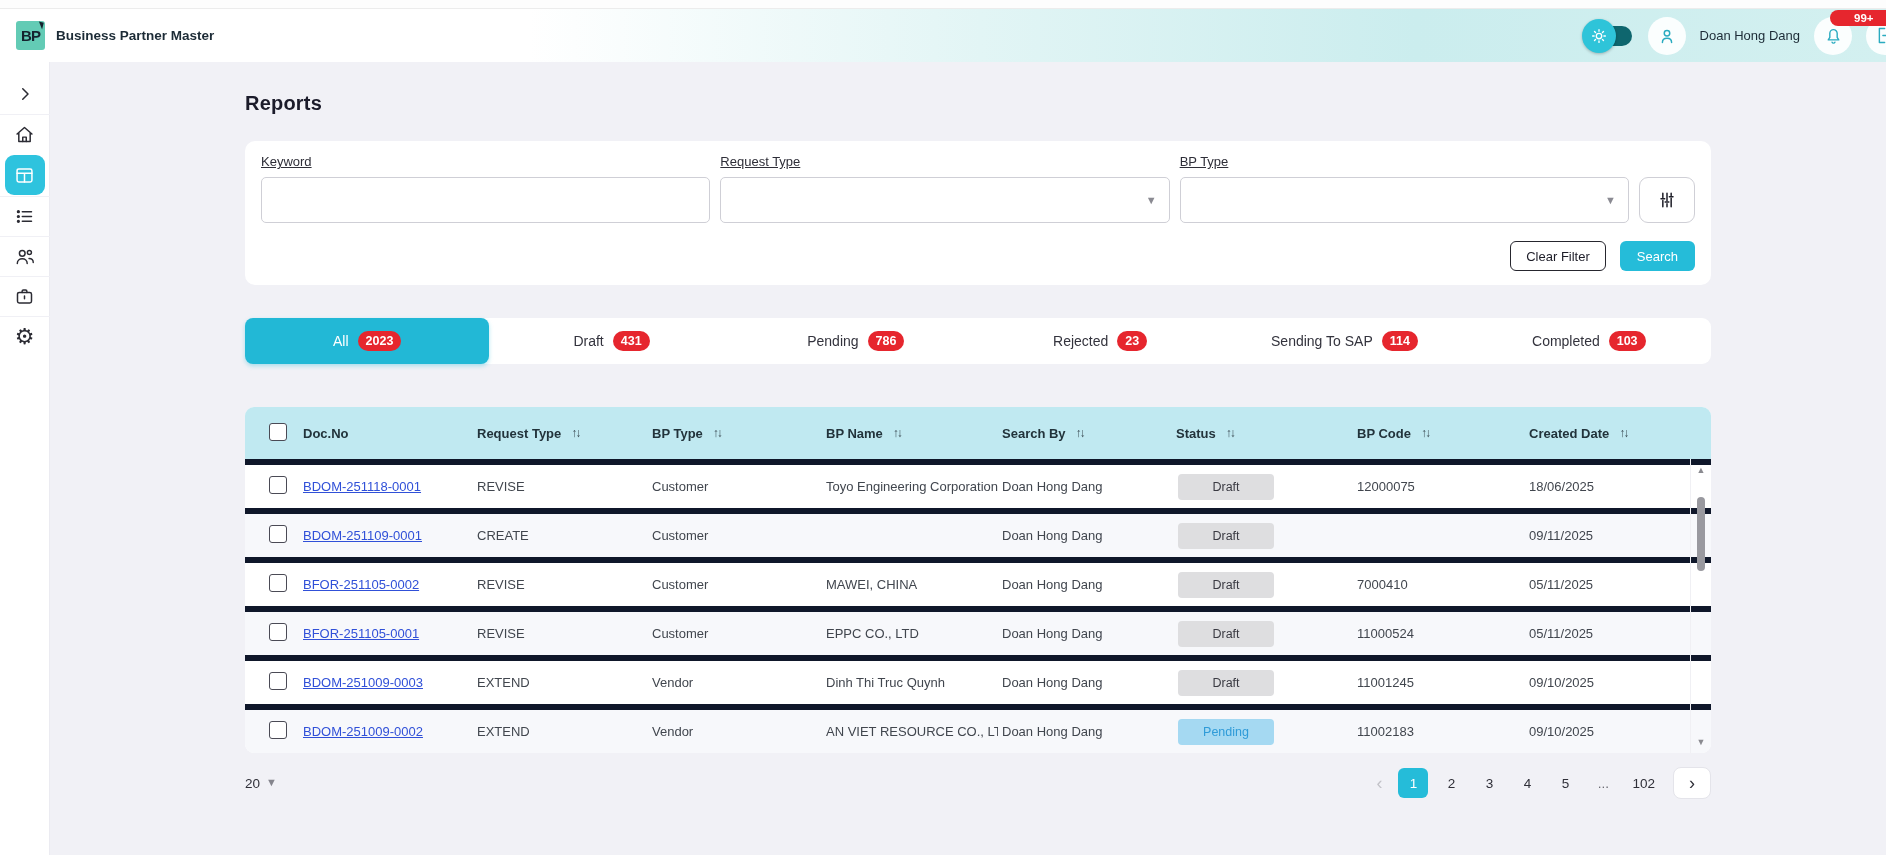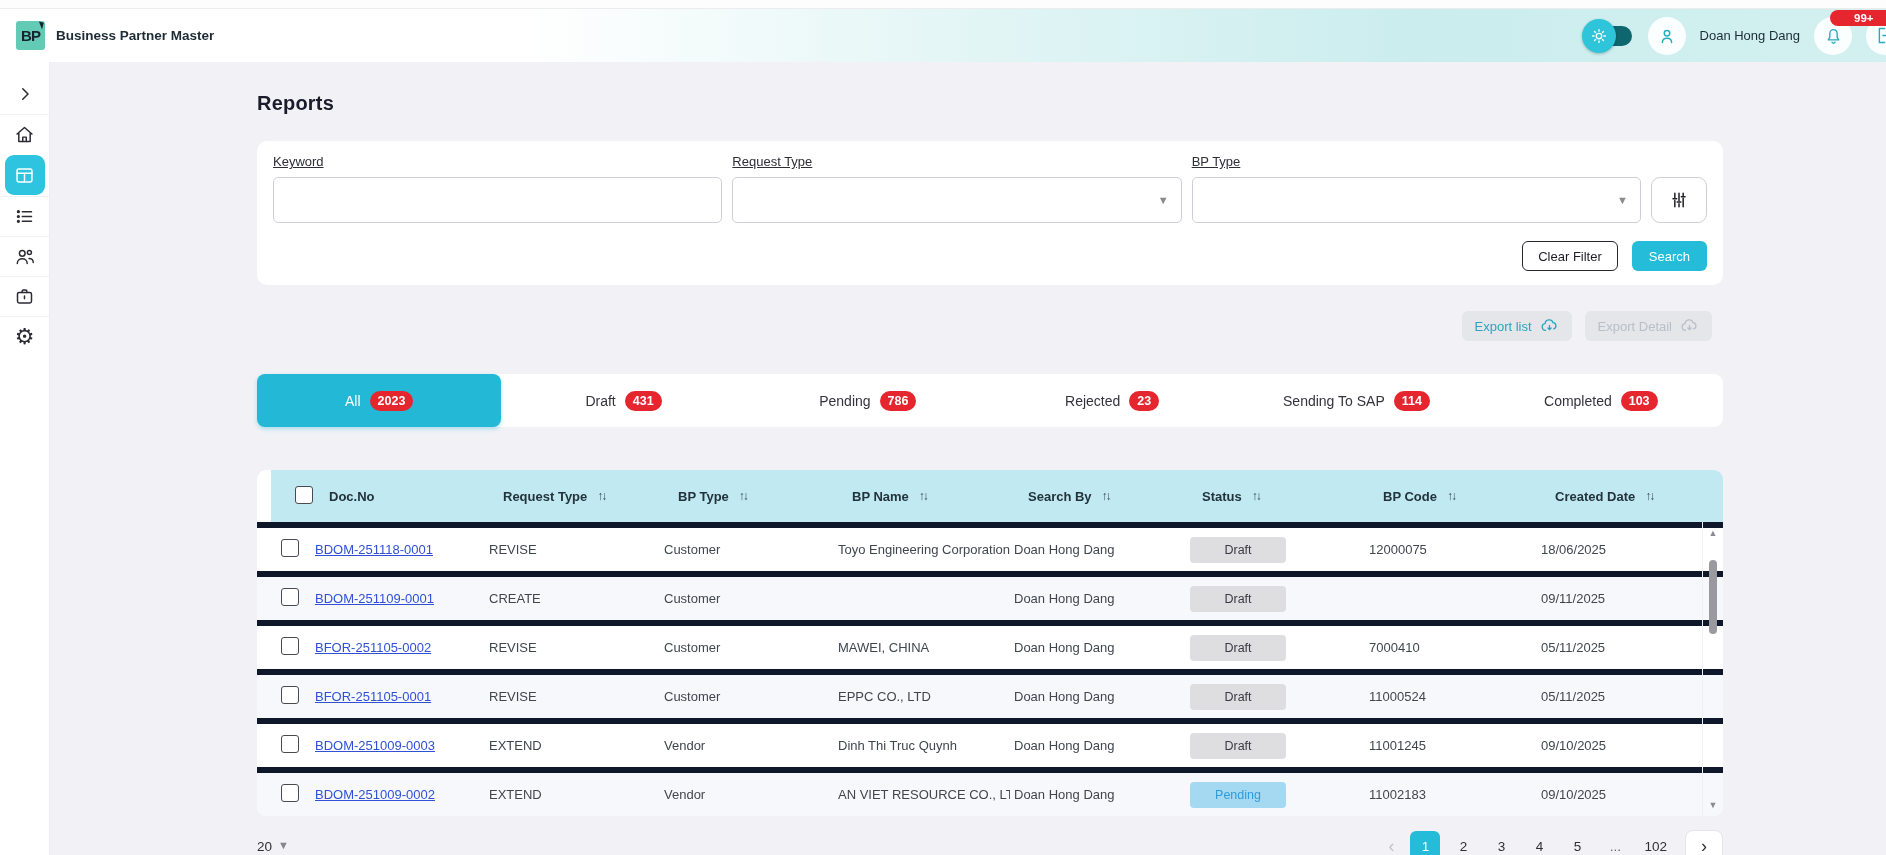--- a/index.html
+++ b/index.html
@@ -32,21 +32,21 @@
   
   .layout { display:flex; height:793px; }
   .sidebar { width:50px; background:#fff; border-right:1px solid #ebebf1; display:flex;
     flex-direction:column; align-items:center; padding-top:12px; }
   .side-item { width:50px; height:40px; display:flex; align-items:center; justify-content:center;
     color:#2b2b33; cursor:pointer; }
   .side-sep { border-top:1px solid #f0f0f5; }
   .side-item.active { width:40px; height:40px; background:#2ec3de; border-radius:9px; color:#fff; margin:1px 0; }
   .gear-glyph { font-size:22px; line-height:1; color:#2b2b33; }
 
-  .main { flex:1; background:#f1f1f6; overflow:hidden;padding-left:12px; }
+  .main { flex:1; background:#f1f1f6; overflow:hidden; }
   .container { width:1466px; margin-left:195px; }
 
   .page-title { margin-top:30px; font-size:20px; font-weight:bold; color:#1b1b2a; letter-spacing:.2px; }
 
   
   .filter-card { margin-top:26px; background:#fff; border-radius:10px; padding:13px 16px 14px; }
   .filter-row { display:flex; gap:10px; }
   .field { flex:1; }
   .field-label { font-size:13px; color:#2e2e38; margin-bottom:8px;text-decoration:underline; }
   .input, .select { width:100%; height:46px; border:1px solid #cfcfd6; border-radius:5px; background:#fff;
@@ -62,32 +62,32 @@
     font-size:13px; color:#fff; cursor:pointer; font-family:inherit; }
 
   
   .export-row { margin-top:26px; display:flex; justify-content:flex-end; gap:13px; padding-right:11px; }
   .btn-export { height:30px; padding:0 13px; border:none; border-radius:6px; background:#e4e6ea;
     font-size:13px; display:flex; align-items:center; gap:8px; cursor:pointer; font-family:inherit; }
   .btn-export.enabled { color:#2ba5bd; }
   .btn-export.disabled { color:#b9bfc8; }
 
   
-  .tabs { margin-top:33px; background:#fff; border-radius:9px; height:53px; display:flex; }
+  .tabs { margin-top:33px; background:#fff; border-radius:9px; height:46px; display:flex; }
   .tab { flex:1; display:flex; align-items:center; justify-content:center; gap:9px; font-size:14px;
     color:#33333d; cursor:pointer; }
   .tab.active { background:#22b8d6; border-radius:8px; color:#fff; box-shadow:0 2px 4px rgba(34,184,214,.35); }
   .tab .count { background:#e6262e; color:#fff; font-size:12.5px; font-weight:bold;
     border-radius:11px; padding:3px 8px; }
 
   
   .table-card { margin-top:43px; background:#fff; border-radius:9px; position:relative; overflow:hidden; }
   .trow { display:grid; grid-template-columns:58px 174px 175px 174px 176px 174px 181px 172px 1fr;
     align-items:center; height:49px; }
-  .thead { height:52px; background:#c0e9f1; font-size:13px; color:#22333b; font-weight:bold;margin-left:14px; }
+  .thead { height:52px; background:#c0e9f1; font-size:13px; color:#22333b; font-weight:bold; }
   .th { display:flex; align-items:center; gap:10px; }
   .sort { font-size:12px; color:#3c4d55; letter-spacing:-2px; cursor:pointer; }
   .checkbox { width:18px; height:18px; border:1.6px solid #4a4a55; border-radius:3px; background:#fff;
     display:inline-block; margin-left:24px; cursor:pointer; }
   .trow.body { border-top:6px solid #0f172a; font-size:13px; color:#41464e; }
   .trow.alt { background:#f7f8fb; }
   .doclink { color:#3050d8; text-decoration:underline; cursor:pointer; font-size:13px; }
   .clip { white-space:nowrap; overflow:hidden; max-width:172px; }
   .badge { display:inline-block; width:96px; text-align:center; padding:6px 0; border-radius:4px;
     font-size:12.5px; margin-left:2px; }
@@ -238,36 +238,20 @@
               <path d="M4.8 10.5h4.4M9.8 14.5h4.4M14.8 8h4.4"></path>
             </svg>
           </div>
         </div>
         <div class="filter-actions">
           <button class="btn-clear">Clear Filter</button>
           <button class="btn-search">Search</button>
         </div>
       </div>
 
-      <div class="export-row">
-        <button class="btn-export enabled">
-          <span>Export list</span>
-          <svg width="19" height="19" viewBox="0 0 24 24" fill="none" stroke="currentColor" stroke-width="1.6" stroke-linecap="round" stroke-linejoin="round">
-            <path d="M7 17a4.3 4.3 0 0 1-.6-8.55A5.2 5.2 0 0 1 16.5 7.2 4 4 0 0 1 17.3 15"></path>
-            <path d="M12 10.5v5.5M12 16l-2.1-2.1M12 16l2.1-2.1"></path>
-          </svg>
-        </button>
-        <button class="btn-export disabled">
-          <span>Export Detail</span>
-          <svg width="19" height="19" viewBox="0 0 24 24" fill="none" stroke="currentColor" stroke-width="1.6" stroke-linecap="round" stroke-linejoin="round">
-            <path d="M7 17a4.3 4.3 0 0 1-.6-8.55A5.2 5.2 0 0 1 16.5 7.2 4 4 0 0 1 17.3 15"></path>
-            <path d="M12 10.5v5.5M12 16l-2.1-2.1M12 16l2.1-2.1"></path>
-          </svg>
-        </button>
-      </div>
 
       <div class="tabs">
         <div class="tab active">
           <span>All</span>
           <span class="count">2023</span>
         </div>
         <div class="tab">
           <span>Draft</span>
           <span class="count">431</span>
         </div>

